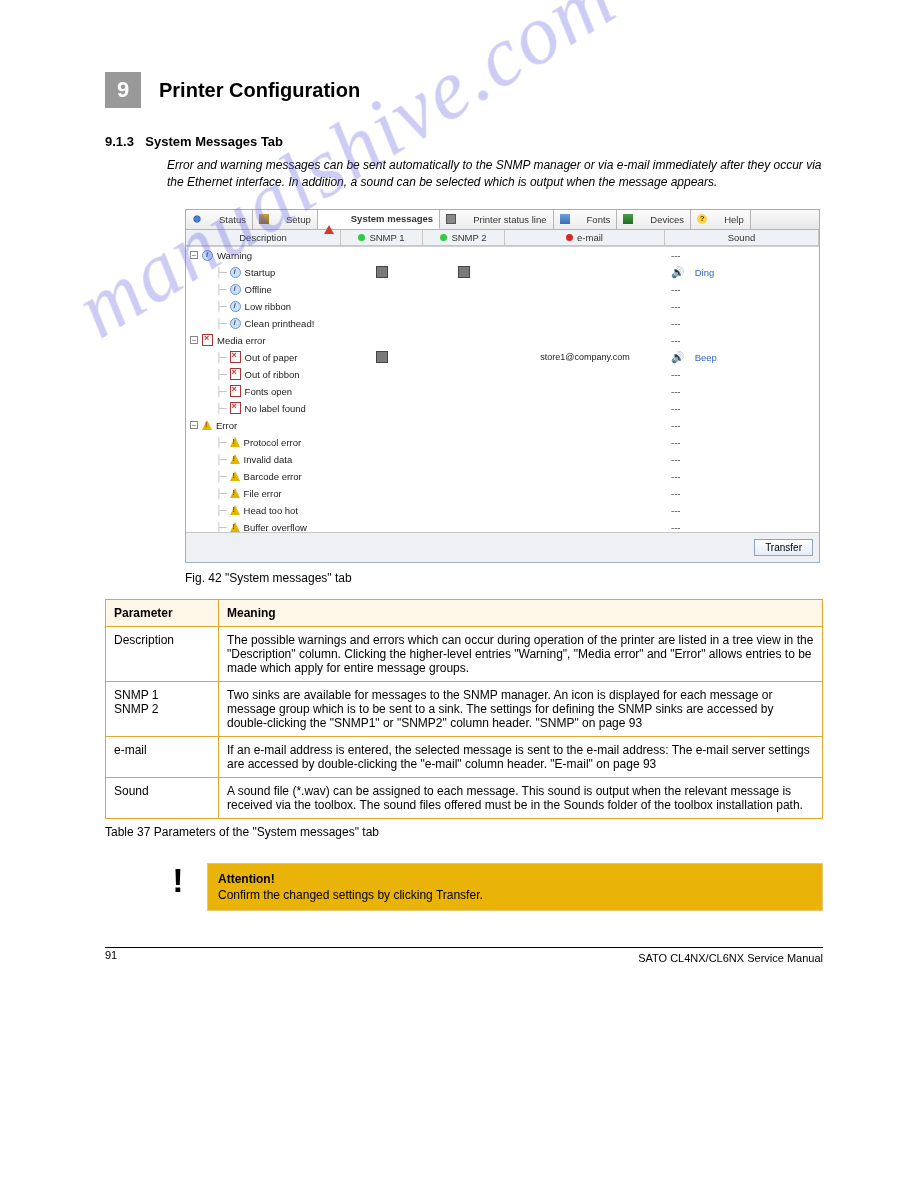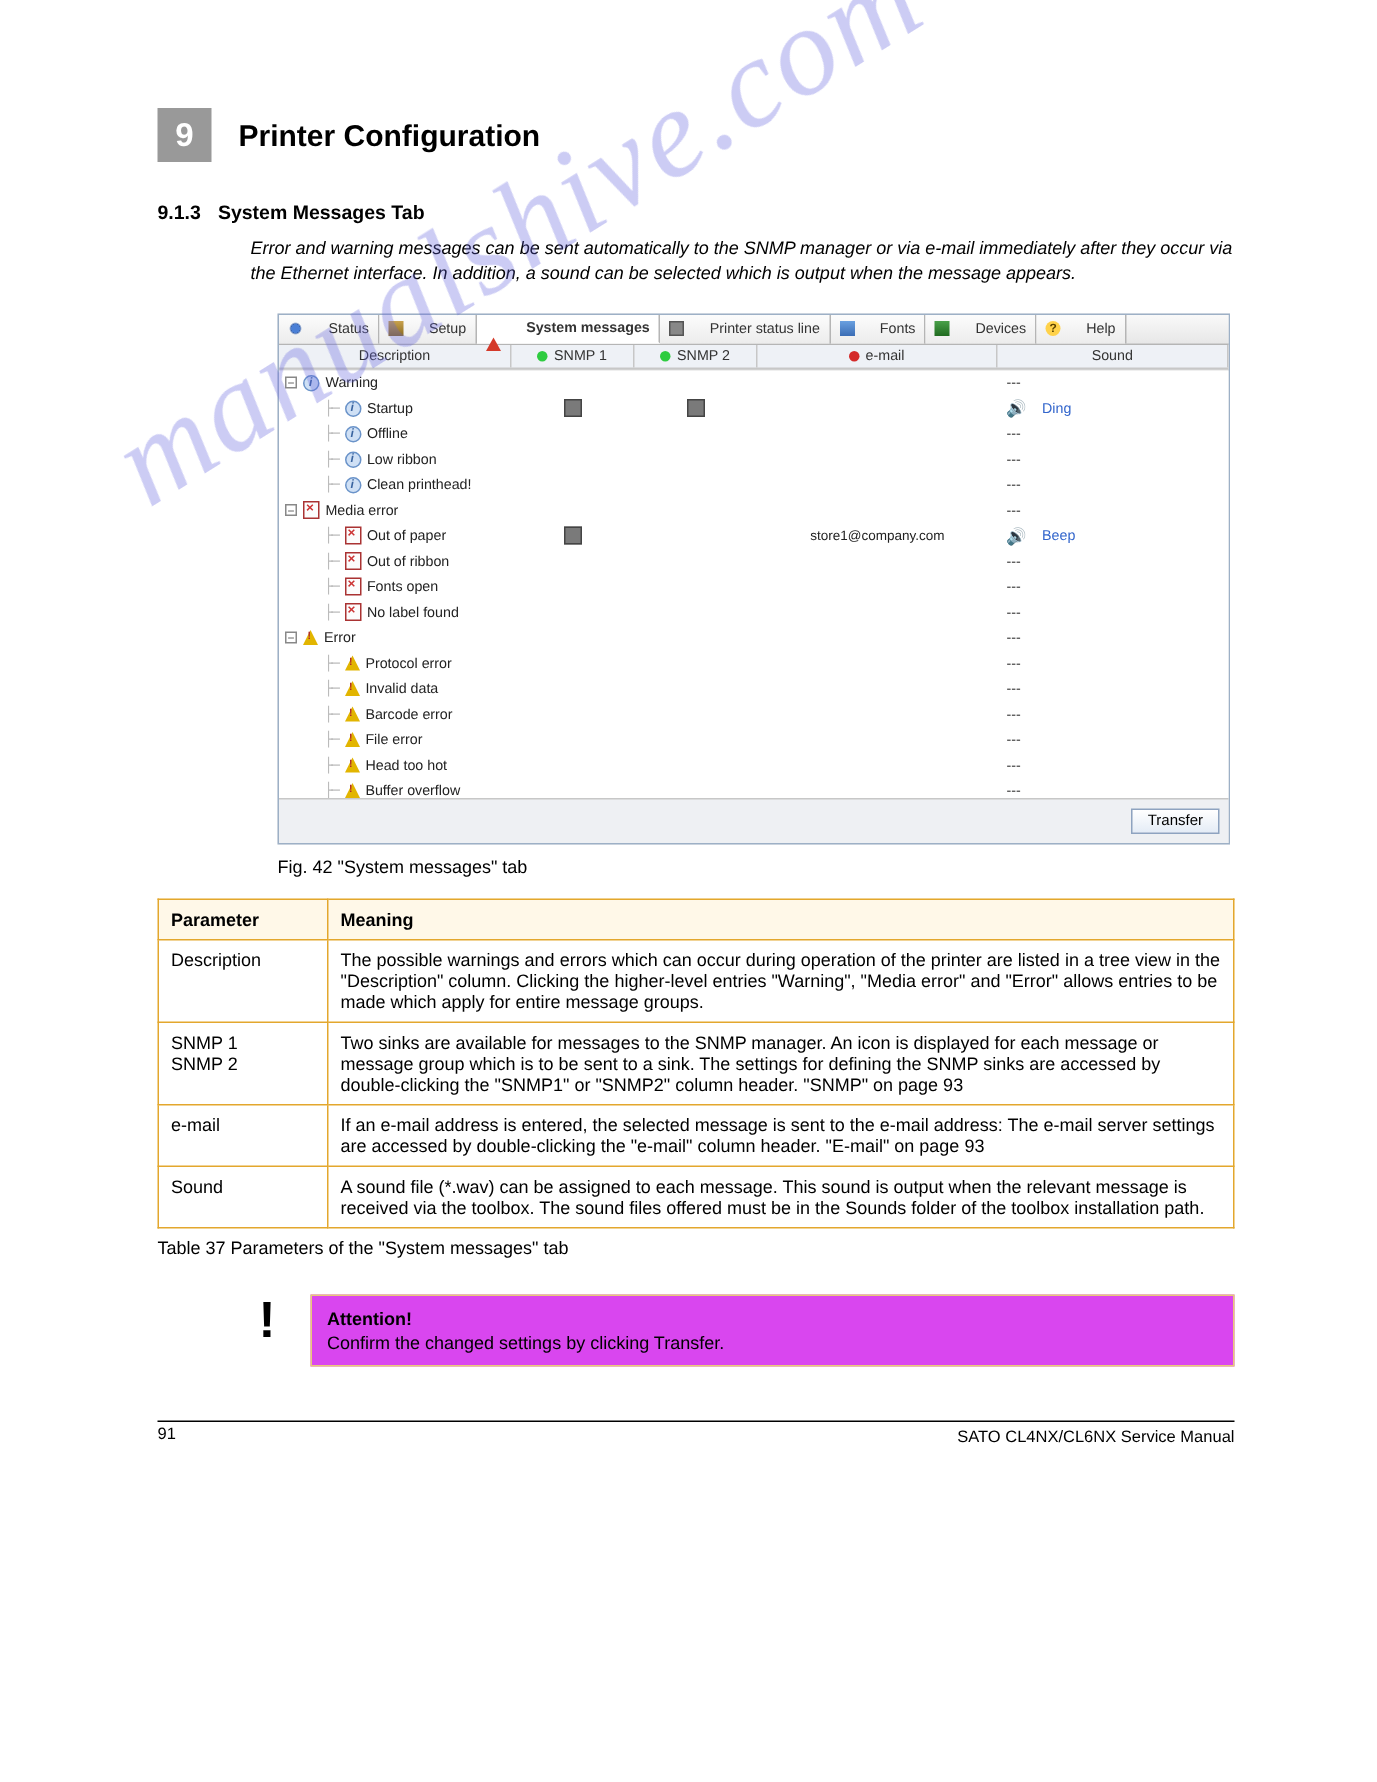--- a/index.html
+++ b/index.html
@@ -189,21 +189,21 @@
   .bang {
     font-size: 34px;
     font-weight: bold;
     color: #000;
     line-height: 1;
     width: 22px;
     text-align:center;
   }
   .attention-box {
     flex:1;
-    background:#d946ef;
+    background:#eab308;
     border:1px solid #e8c978;
     padding: 8px 10px;
     font-size: 12px;
   }
   .attention-box .att-title { font-weight: bold; display:block; margin-bottom:2px;}
 
   hr.bottomline {
     margin: 36px 0 0 0;
     border:none;
     border-top:1px solid #000;

